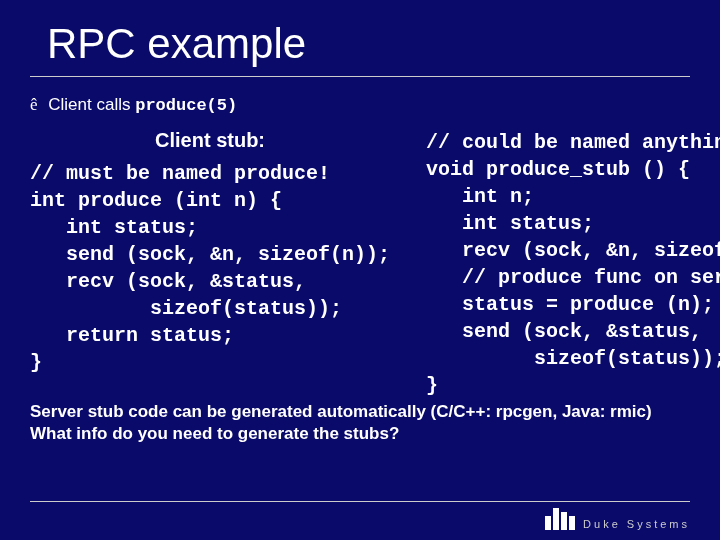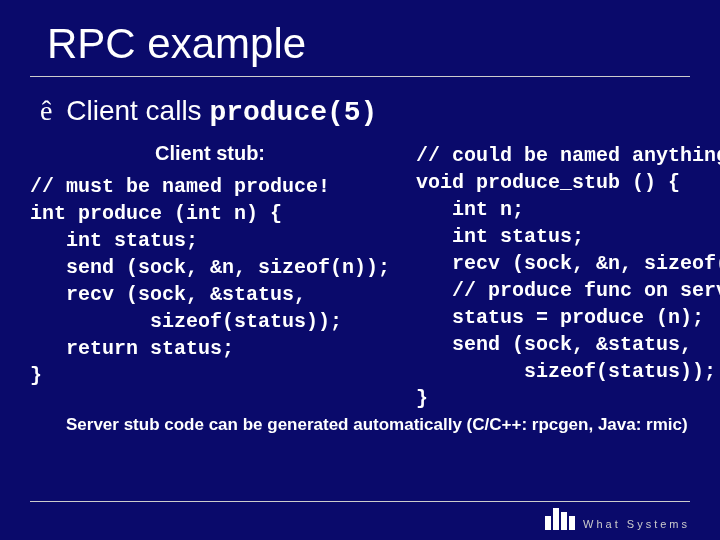--- a/index.html
+++ b/index.html
@@ -18,35 +18,35 @@
     font-weight: normal;
     margin-bottom: 8px;
     margin-left: 17px;
   }
   .title-rule {
     border: none;
     border-top: 1px solid #ccc;
     margin-bottom: 18px;
   }
   .bullet-row {
-    font-size: 28px;
+    font-size: 17px;
     margin-bottom: 14px;
-    margin-left: 10px;
+    margin-left: 0;
   }
   .bullet-symbol {
     font-family: serif;
     margin-right: 6px;
   }
   .mono {
     font-family: "Courier New", Courier, monospace;
     font-weight: bold;
   }
   .columns {
     display: flex;
-    gap: 8px;
+    gap: 18px;
   }
   .col {
     flex: 1;
   }
   .col-left { flex: 0 0 50%; }
   .col-right { flex: 0 0 50%; }
   .col-head {
     font-size: 20px;
     font-weight: bold;
     text-align: center;
@@ -62,21 +62,20 @@
   }
   .code-right {
     padding-left: 18px;
   }
   .footer-text {
     font-size: 17px;
     font-weight: bold;
     font-family: "Segoe UI", Arial, sans-serif;
     line-height: 1.3;
     margin-top: 2px;
-    margin-left: 36px;
   }
   .bottom-rule {
     position: absolute;
     left: 30px;
     right: 30px;
     bottom: 38px;
     border: none;
     border-top: 1px solid #ccc;
   }
   .logo {
@@ -139,25 +138,26 @@
    // produce func on server!
    status = produce (n);
    send (sock, &amp;status,
          sizeof(status));
 }</div>
   </div>
 </div>
 
 <div class="footer-text">
   <div>Server stub code can be generated automatically (C/C++: rpcgen, Java: rmic)</div>
+  <div>What info do you need to generate the stubs?</div>
 </div>
 
 <hr class="bottom-rule">
 
 <div class="logo">
   <div class="logo-mark">
     <div class="bar b1"></div>
     <div class="bar b2"></div>
     <div class="bar b3"></div>
     <div class="bar b4"></div>
   </div>
-  <div class="logo-text">What Systems</div>
+  <div class="logo-text">Duke Systems</div>
 </div>
 
 </body></html>

